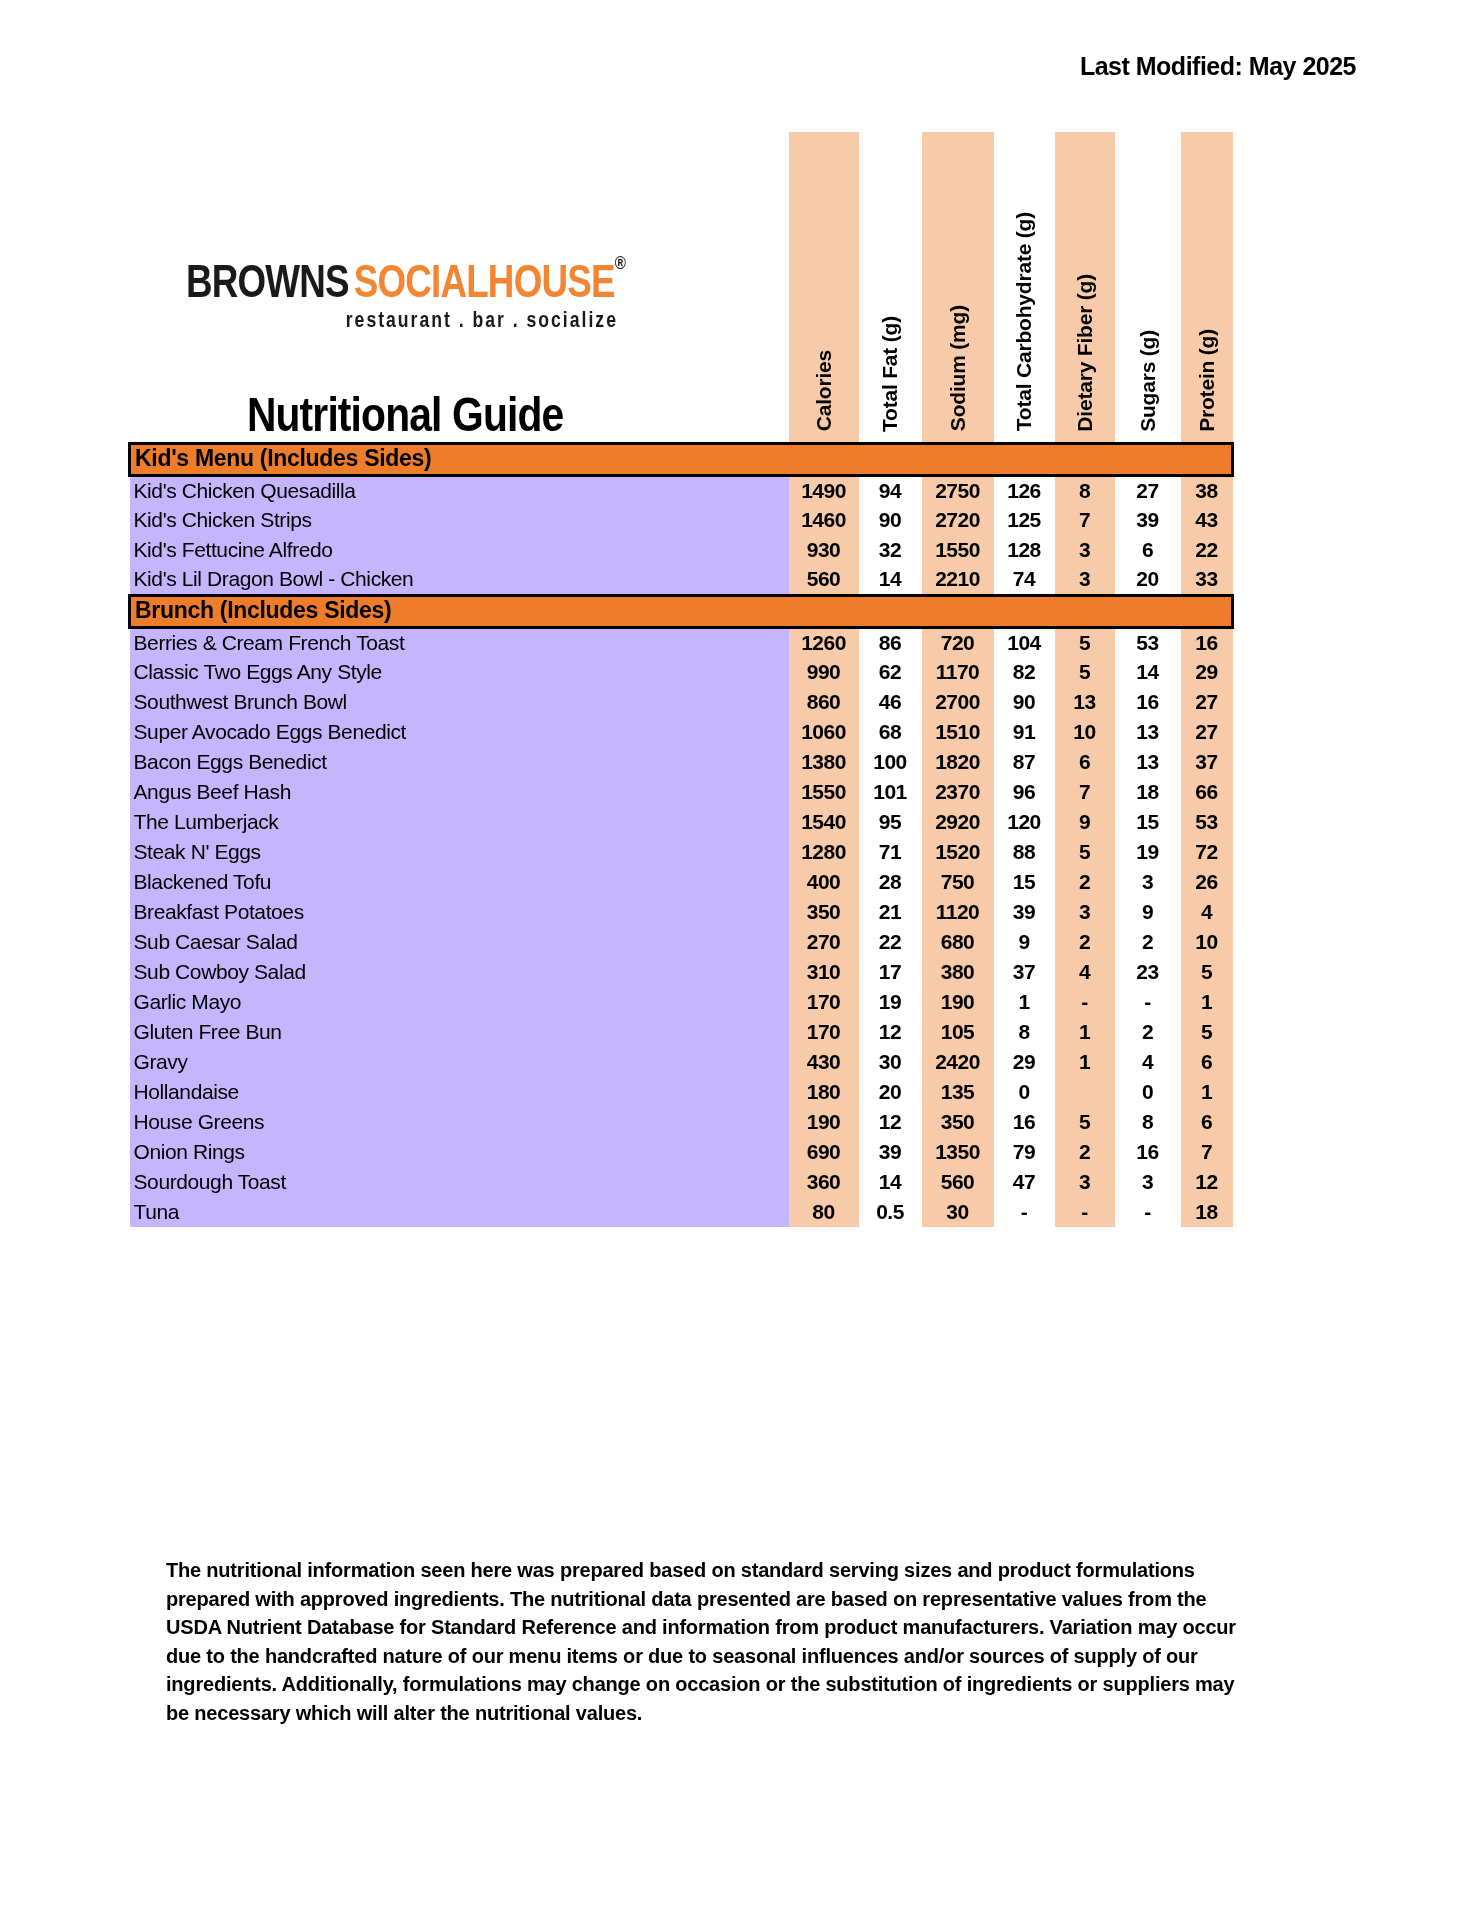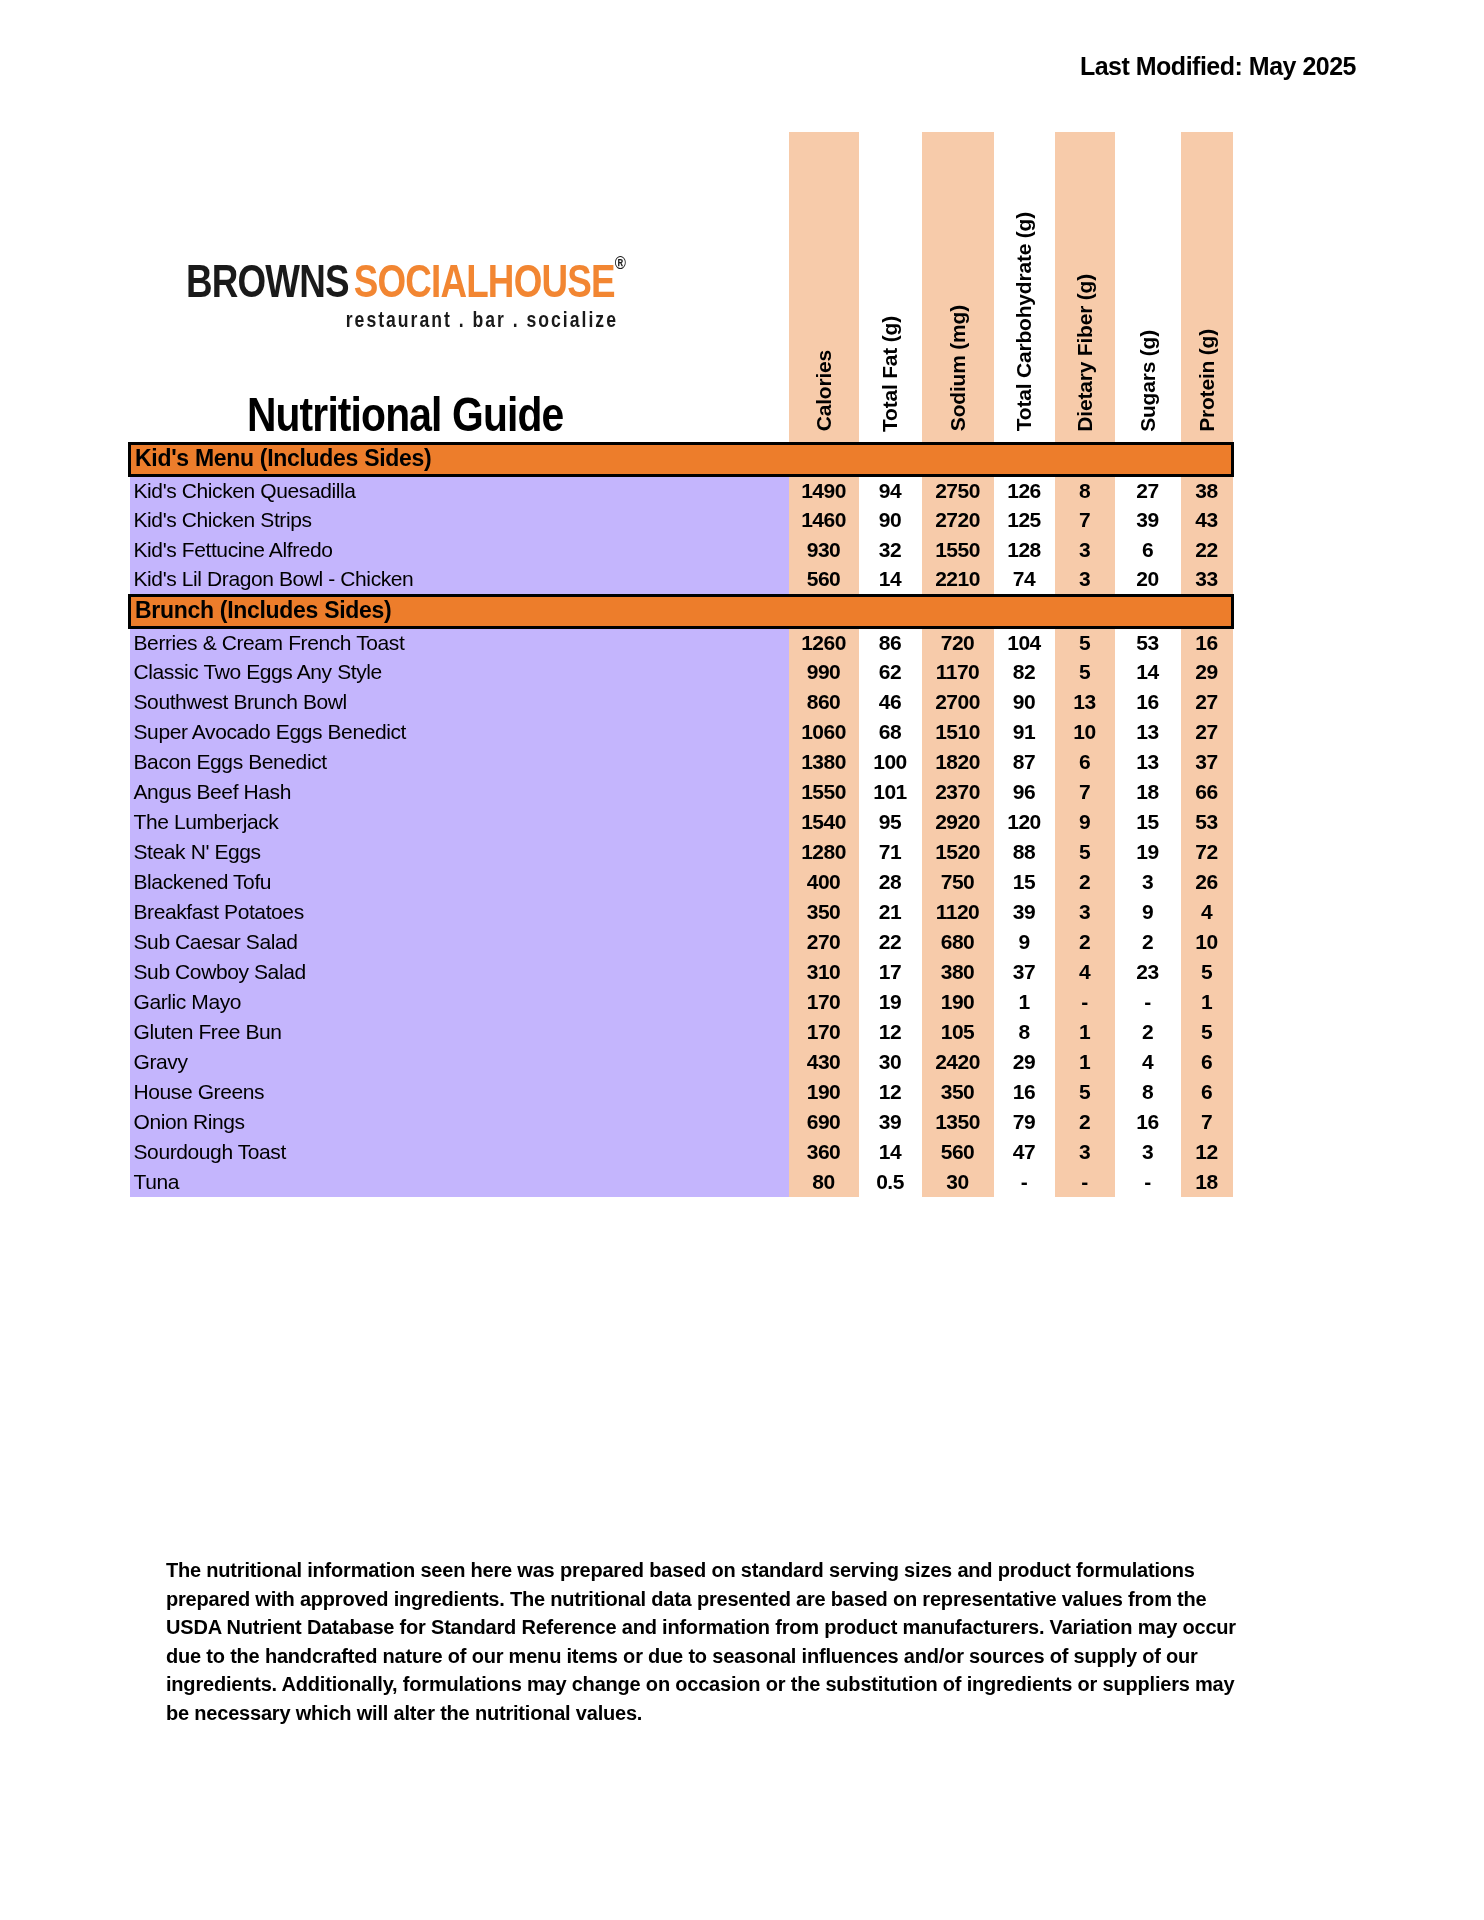--- a/index.html
+++ b/index.html
@@ -316,20 +316,30 @@
           <td class="item-name">Gravy</td>
           <td class="val stripe">430</td>
           <td class="val">30</td>
           <td class="val stripe">2420</td>
           <td class="val">29</td>
           <td class="val stripe">1</td>
           <td class="val">4</td>
           <td class="val stripe">6</td>
         </tr>
         <tr class="item-row">
+          <td class="item-name">Hollandaise</td>
+          <td class="val stripe">180</td>
+          <td class="val">20</td>
+          <td class="val stripe">135</td>
+          <td class="val">0</td>
+          <td class="val stripe"></td>
+          <td class="val">0</td>
+          <td class="val stripe">1</td>
+        </tr>
+        <tr class="item-row">
           <td class="item-name">House Greens</td>
           <td class="val stripe">190</td>
           <td class="val">12</td>
           <td class="val stripe">350</td>
           <td class="val">16</td>
           <td class="val stripe">5</td>
           <td class="val">8</td>
           <td class="val stripe">6</td>
         </tr>
         <tr class="item-row">

